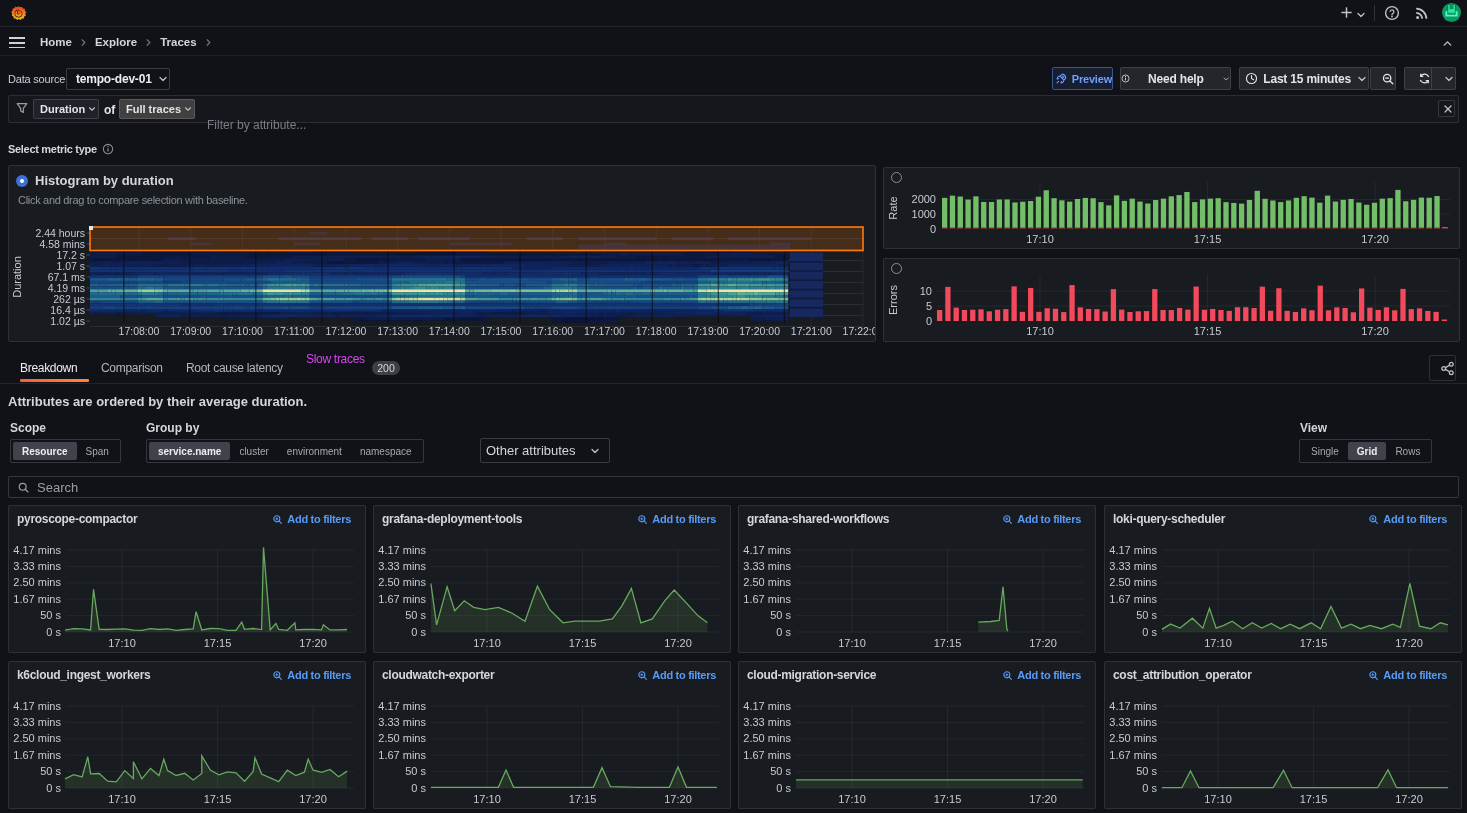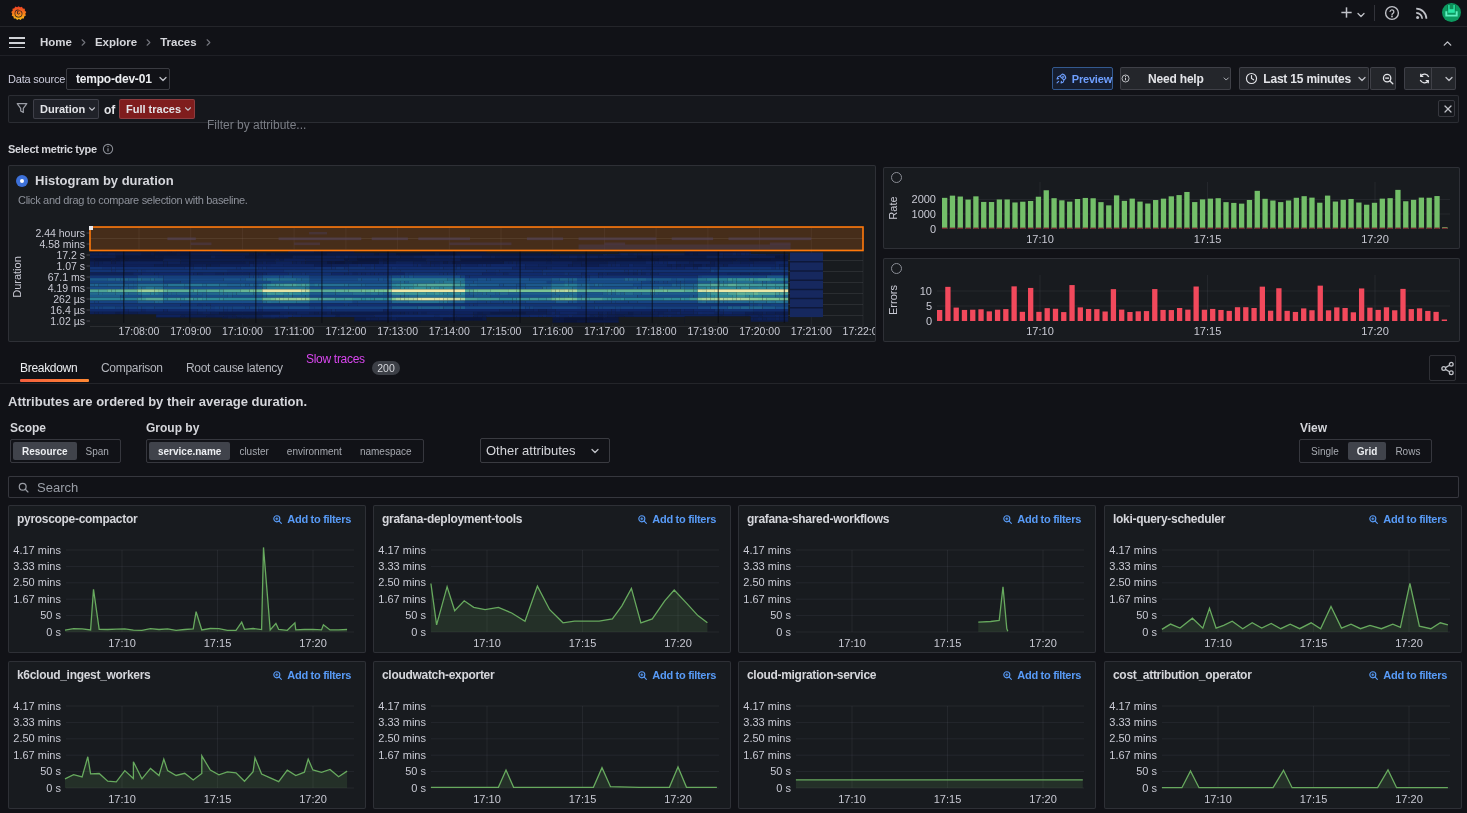--- a/index.html
+++ b/index.html
@@ -119,21 +119,21 @@
       </svg></span>
     <div class="sel" style="left:33px;top:99px;width:66px;height:20px;background:#202229;border-color:rgba(204,204,220,0.18)">
       <span style="margin-left:6px;font-size:11px;font-weight:bold;color:#e3e4e8">Duration</span>
       <span style="margin-left:2px;display:flex">
         <svg width="10" height="10" viewBox="0 0 16 16" style="color:#c0c2c8;">
           <path d="M4 6 L8 10 L12 6" fill="none" stroke="currentColor" stroke-width="1.7" stroke-linecap="round" stroke-linejoin="round"></path>
         </svg>
       </span>
     </div>
     <div class="lbl" style="left:104px;top:103px;font-size:12px;font-weight:bold;color:#e3e4e8">of</div>
-    <div class="sel" style="left:119px;top:99px;width:76px;height:20px;background:#7f1d1d;border-color:rgba(204,204,220,0.18)">
+    <div class="sel" style="left:119px;top:99px;width:76px;height:20px;background:#404040;border-color:rgba(204,204,220,0.18)">
       <span style="margin-left:6px;font-size:11px;font-weight:bold;color:#e3e4e8">Full traces</span>
       <span style="margin-left:2px;display:flex">
         <svg width="10" height="10" viewBox="0 0 16 16" style="color:#c0c2c8;">
           <path d="M4 6 L8 10 L12 6" fill="none" stroke="currentColor" stroke-width="1.7" stroke-linecap="round" stroke-linejoin="round"></path>
         </svg>
       </span>
     </div>
     <div class="lbl" style="left:207px;top:118px;font-size:12px;color:#7b7e86">Filter by attribute...</div>
     <div class="btn" style="left:1438px;top:100px;width:17px;height:17px;background:transparent;border-color:rgba(204,204,220,0.18)">
       <svg width="12" height="12" viewBox="0 0 16 16" style="color:#c0c2c8;">

